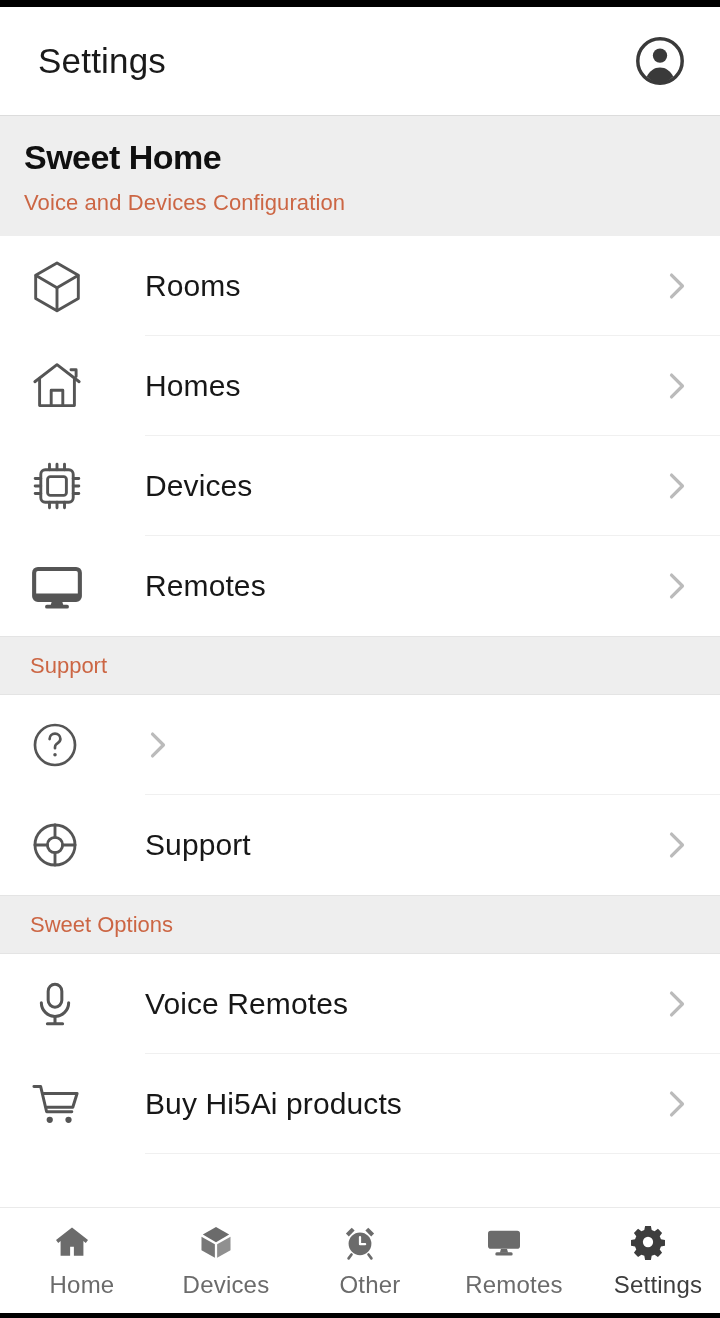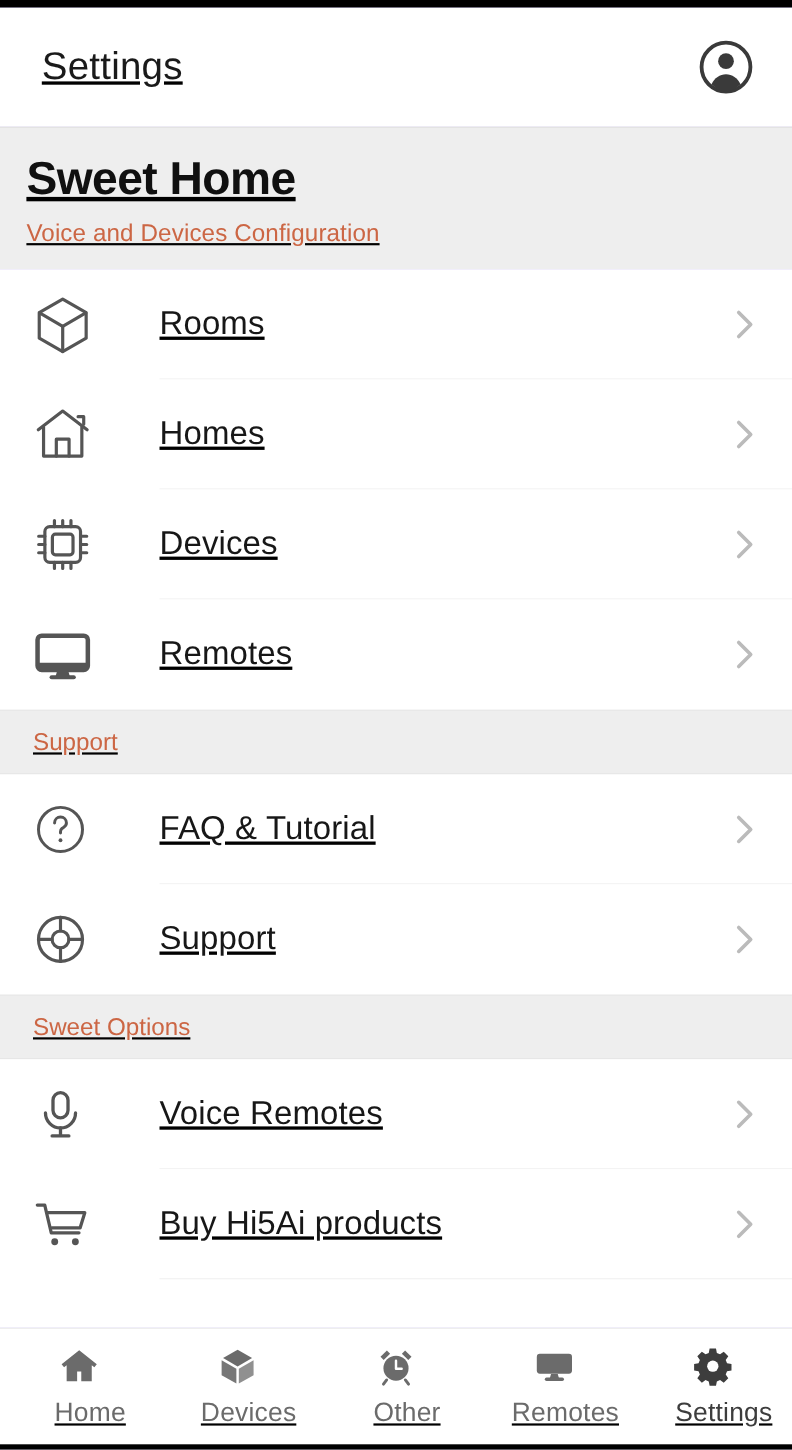--- a/index.html
+++ b/index.html
@@ -9,24 +9,23 @@
     height: 1318px;
     background: #ffffff;
     font-family: "Liberation Sans", sans-serif;
     overflow: hidden;
   }
 
   #app {
     position: relative;
     width: 720px;
     height: 1318px;
-    background: #c4b5fd;
+    background: #3b82f6;
     display: flex;
     flex-direction: column;
-    text-decoration: underline;
   }
 
   
   .status-bar {
     height: 7px;
     background: #000000;
     width: 100%;
     flex: 0 0 auto;
   }
 
@@ -50,21 +49,21 @@
   .account-icon { width: 52px; height: 52px; display: block; }
 
   
   .page-header {
     flex: 0 0 auto;
     background: #eeeeee;
     padding: 22px 30px 20px 24px;
     border-top: 1px solid #dcdcdc;
   }
   .page-title {
-    font-size: 42px;
+    font-size: 34px;
     font-weight: 700;
     color: #101010;
     letter-spacing: -0.5px;
     line-height: 1.15;
   }
   .page-subtitle {
     margin-top: 13px;
     font-size: 22px;
     color: #cc6644;
     letter-spacing: 0.1px;
@@ -265,21 +264,20 @@
 
     <div class="row">
       <div class="row-icon">
         <svg width="54" height="54" viewBox="0 0 34 34" fill="none" stroke="#555" stroke-width="1.7" stroke-linecap="round" stroke-linejoin="round">
           <circle cx="17" cy="17" r="12.6"></circle>
           <path d="M13.6 13.3c0-1.9 1.5-3.4 3.4-3.4s3.4 1.5 3.4 3.4c0 1.9-1.6 2.4-2.6 3.2-.6.5-.8 1.1-.8 1.9v.6"></path>
           <circle cx="17" cy="23.2" r="1.1" fill="#555" stroke="none"></circle>
         </svg>
       </div>
       <div class="row-main with-divider">
-        <span class="row-label">FAQ &amp; Tutorial</span>
         <svg class="chevron" viewBox="0 0 14 22" fill="none" stroke="#bbbbbb" stroke-width="2.4" stroke-linecap="round" stroke-linejoin="round">
             <path d="M3 3l8 8-8 8"></path>
           </svg>
       </div>
     </div>
 
     <div class="row">
       <div class="row-icon">
         <svg width="54" height="54" viewBox="0 0 34 34" fill="none" stroke="#555" stroke-width="1.8" stroke-linecap="round" stroke-linejoin="round">
           <circle cx="17" cy="17" r="12.6"></circle>

